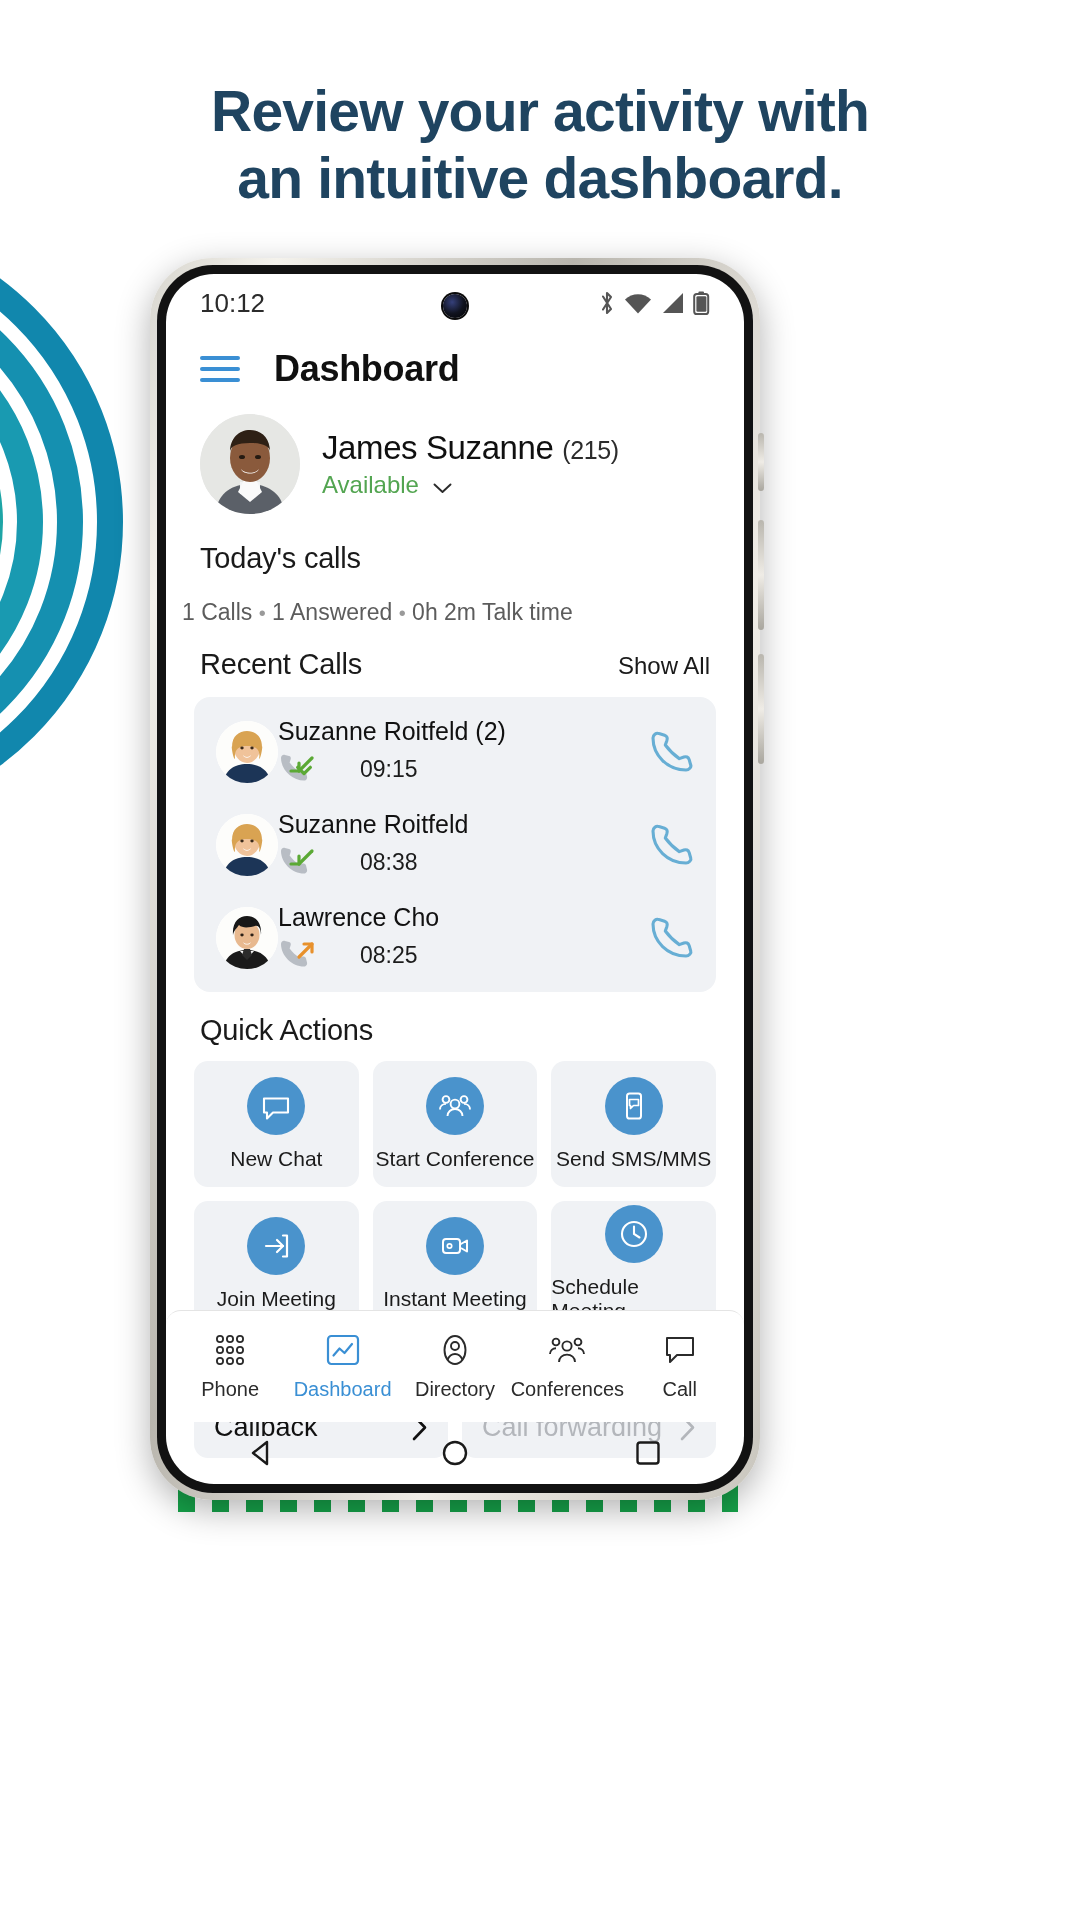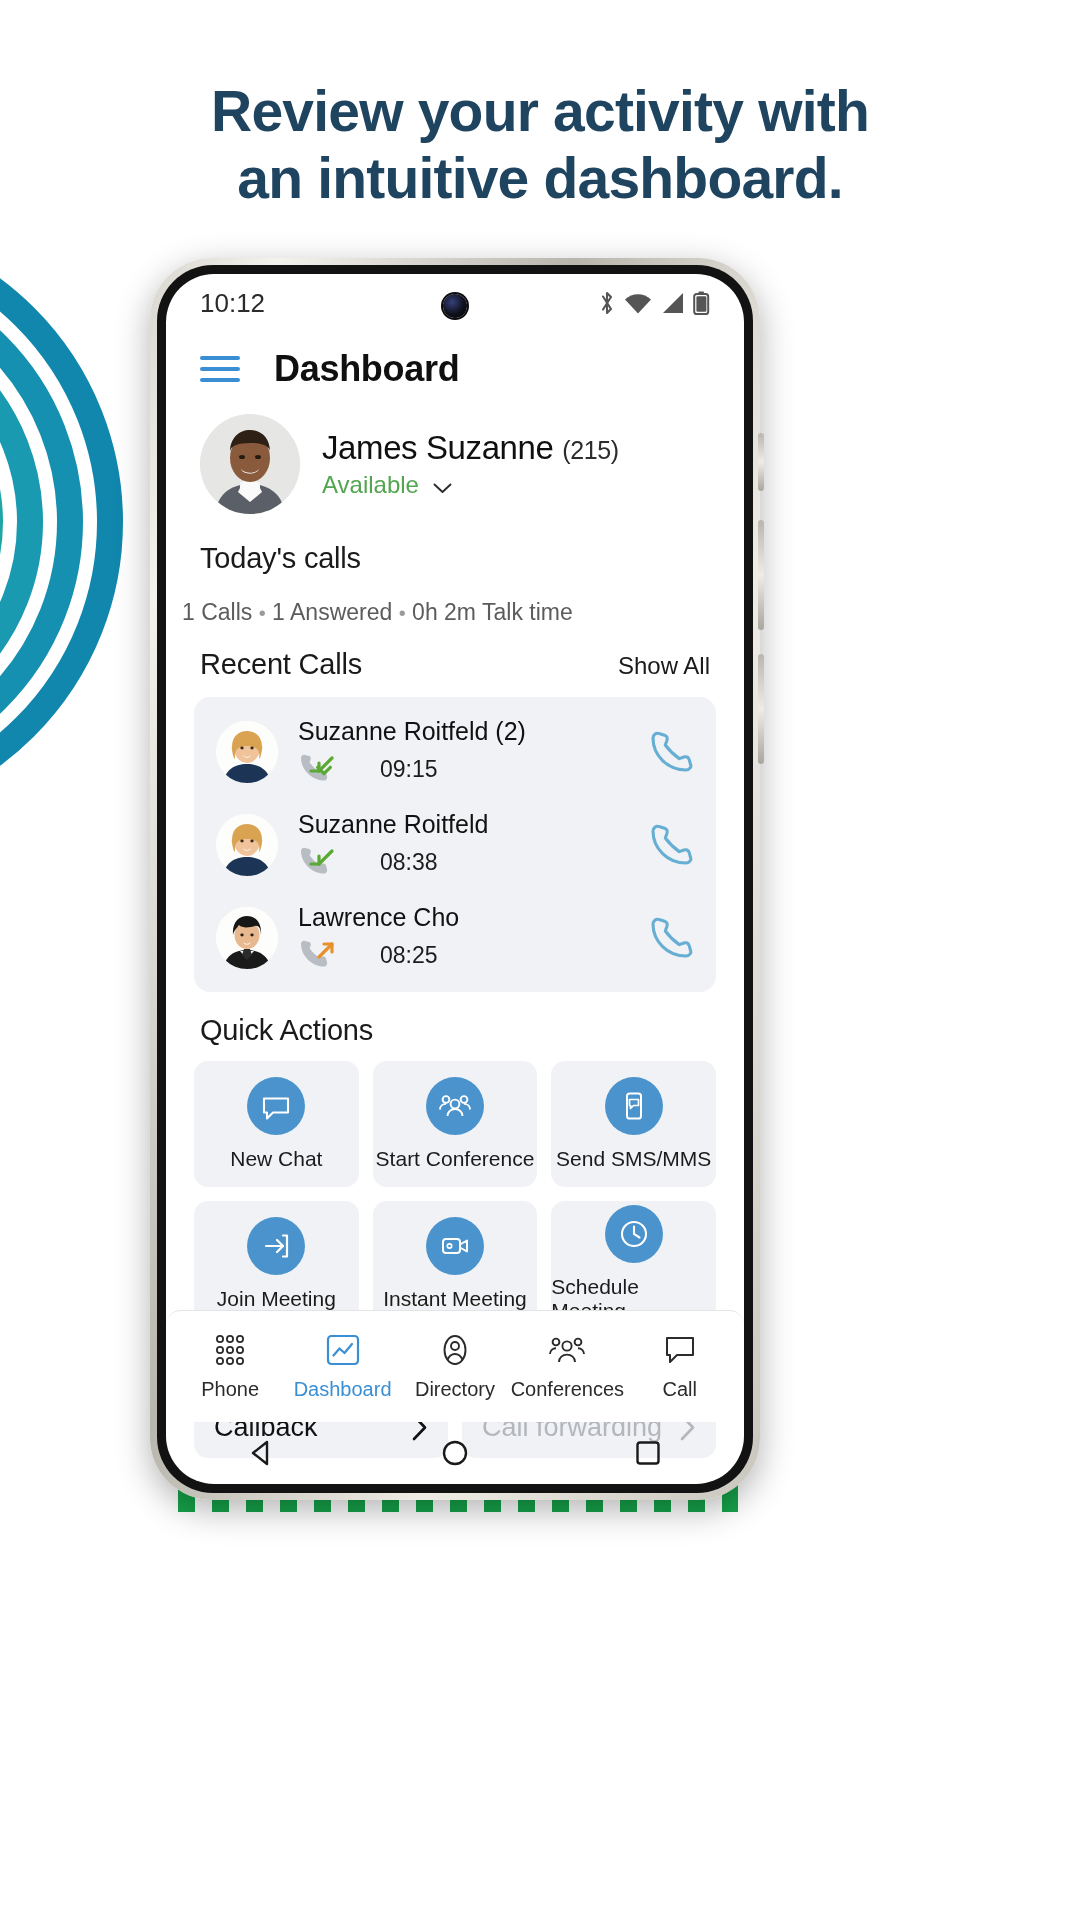--- a/index.html
+++ b/index.html
@@ -98,21 +98,21 @@
   .summary { font-size:23px; color:#5c5c5c; padding: 0 16px; margin-top:24px; }
   .summary .dot { color:#9a9a9a; font-size:20px; }
 
   
   .calls-card {
     margin: 16px 28px 0; background:#f0f2f5; border-radius:16px;
     padding: 8px 0;
   }
   .call-row { display:flex; align-items:center; padding: 12px 22px; }
   .avatar-sm { width:62px; height:62px; border-radius:50%; overflow:hidden; flex:0 0 62px; background:#fff; }
-  .call-meta { margin-left:20px; flex:1; }
+  .call-meta { flex:1; }
   .call-name { font-size:25px; color:#111; }
   .call-sub { display:flex; align-items:center; gap:44px; margin-top:6px; }
   .call-time { font-size:23px; color:#1b1b1b; }
   .call-btn { width:46px; height:46px; cursor:pointer; }
 
   
   .qa-grid { display:grid; grid-template-columns: repeat(3, 1fr); gap:14px; padding: 14px 28px 0; }
   .qa-tile {
     background:#f0f2f5; border-radius:14px; height:126px;
     display:flex; flex-direction:column; align-items:center; justify-content:center; gap:12px;

